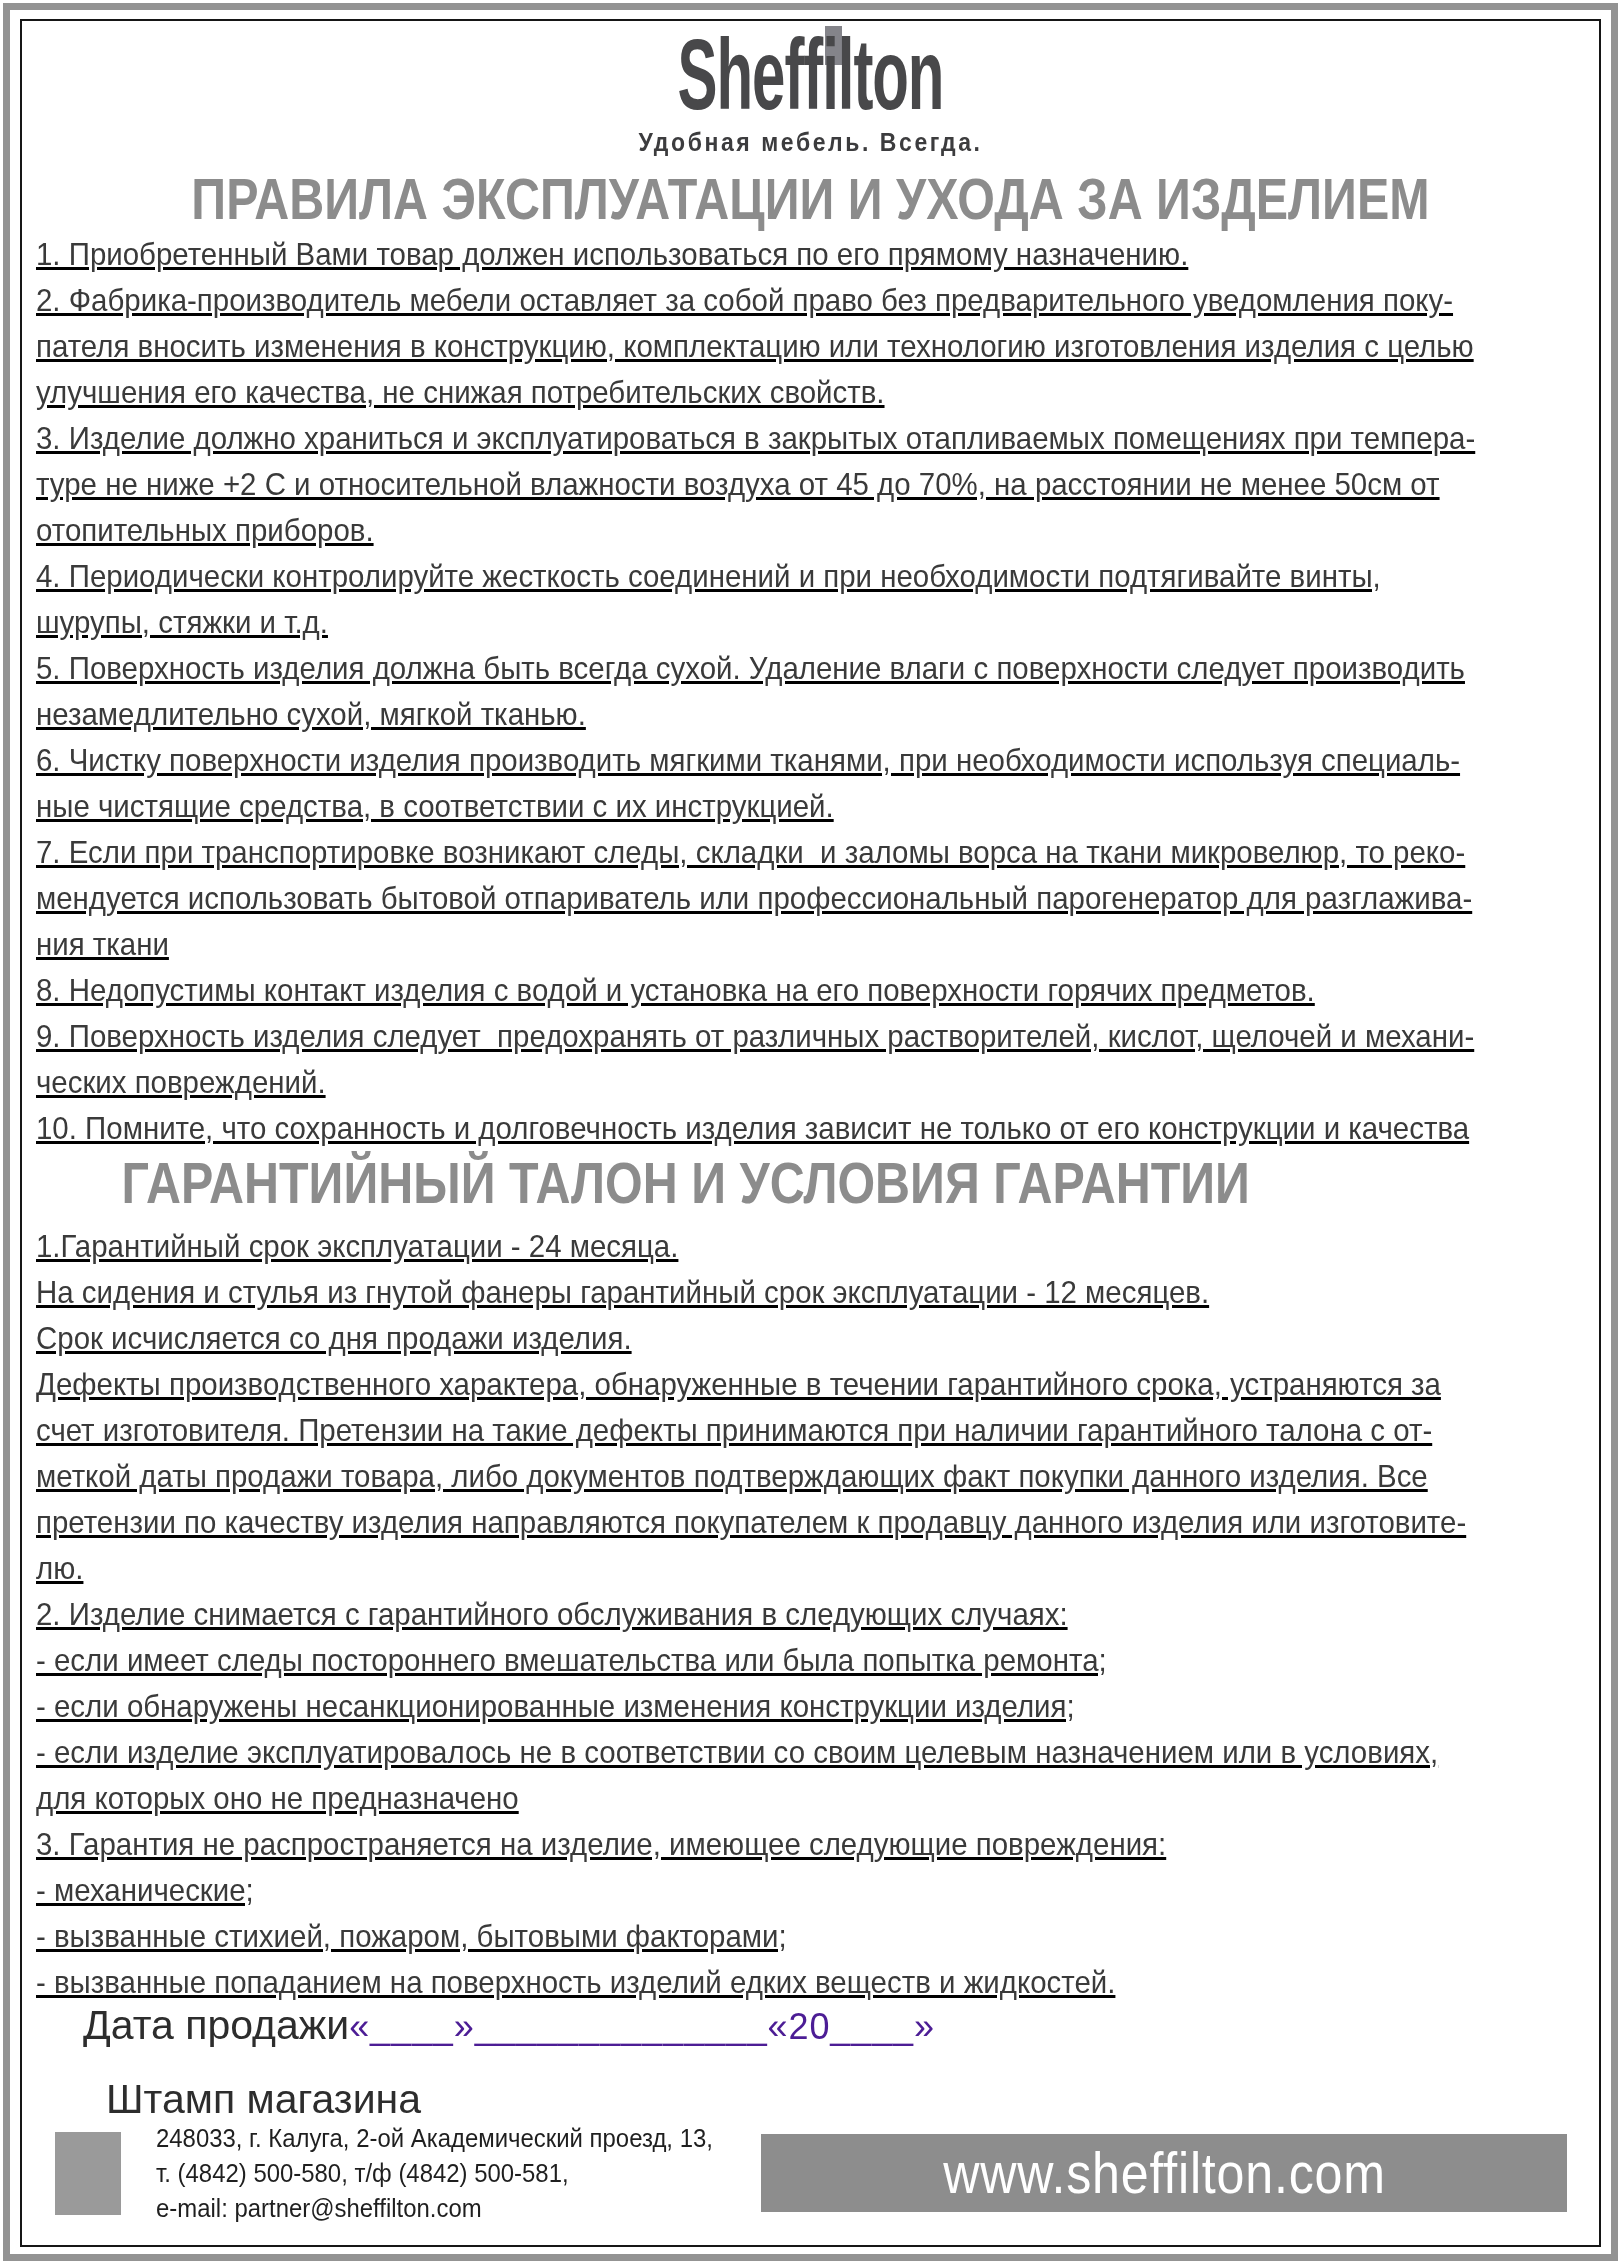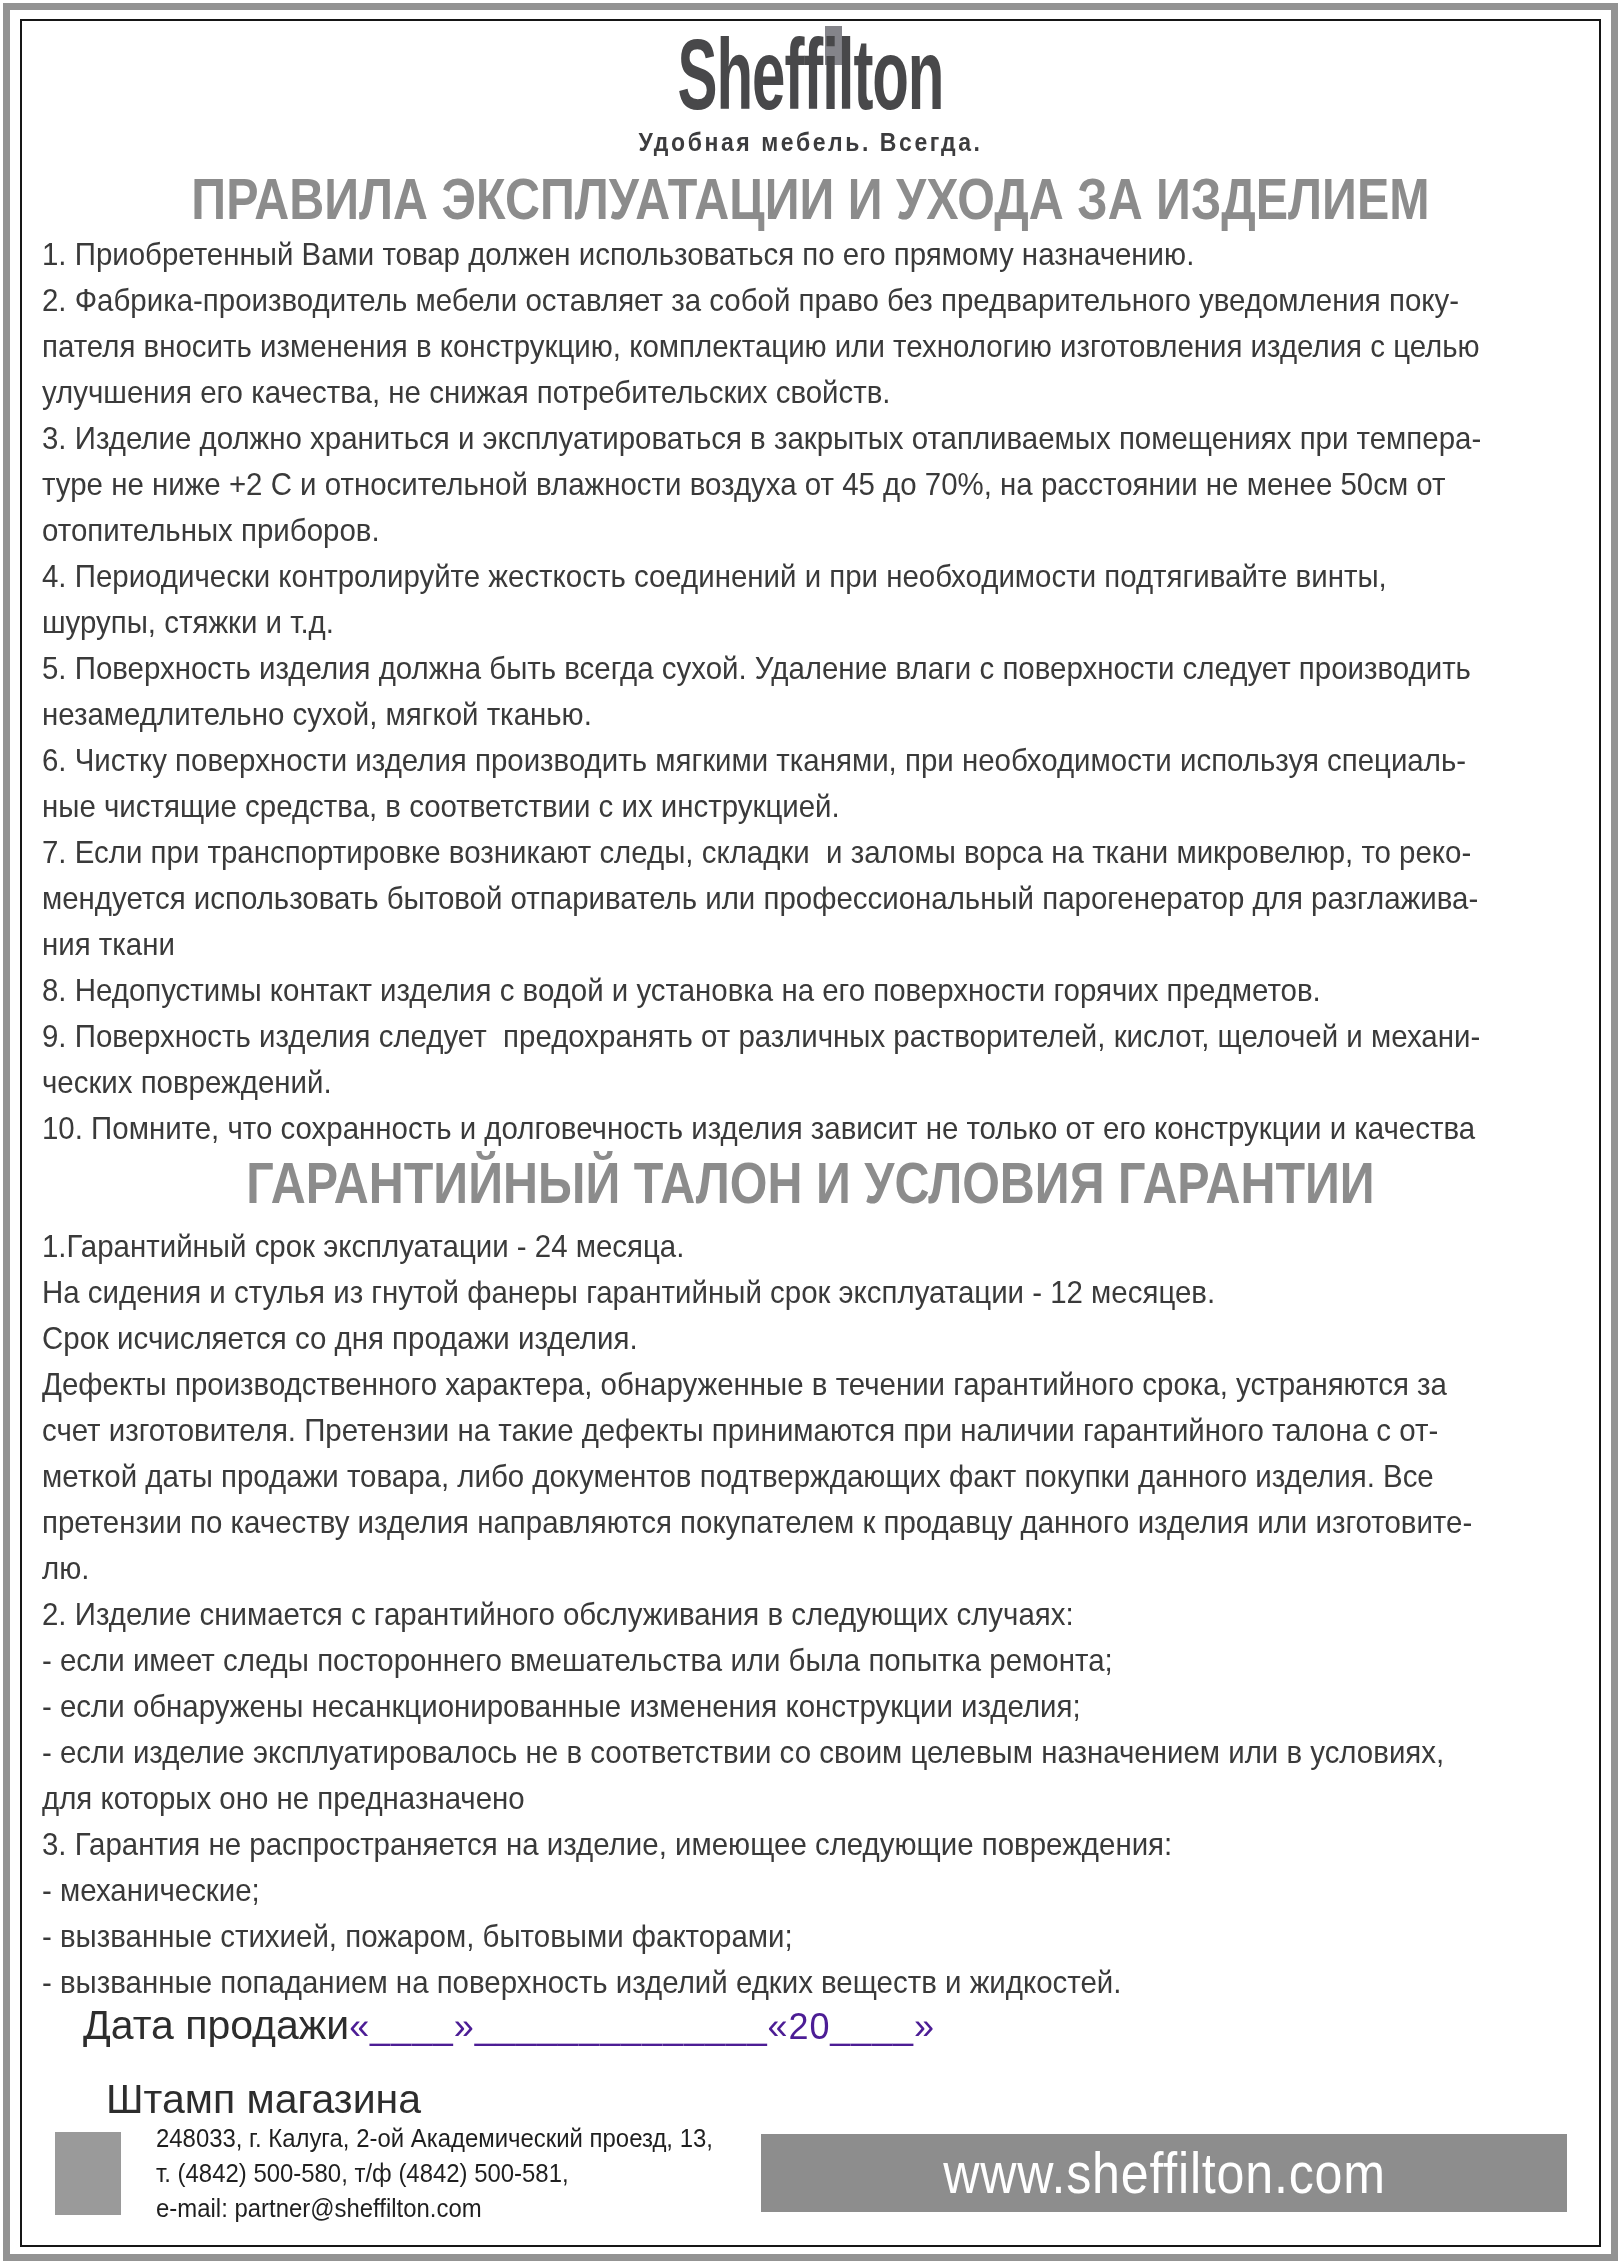--- a/index.html
+++ b/index.html
@@ -21,24 +21,24 @@
   }
   .tagline{
     margin-top:3.7px;font-size:25px;font-weight:bold;color:#3c3c3e;letter-spacing:2.8px;
     transform:scaleX(0.92);transform-origin:50% 50%;white-space:pre;
   }
   .doc-heading{
     font-size:57px;font-weight:bold;color:#8c8c8c;line-height:59px;white-space:pre;
     transform:scaleX(0.85);transform-origin:50% 50%;
   }
   .h1-pos{margin-top:13px;}
-  .heading2{position:absolute;left:0;top:1154px;width:100%;text-align:center;}
+  .heading2{position:absolute;left:0;top:1154px;width:100%;text-align:left;}
 
   
-  .body-block{position:absolute;left:42px;right:37px;}
+  .body-block{position:absolute;left:36px;right:37px;text-decoration:underline;}
   .block1{top:231px;}
   .block2{top:1223px;}
   .tline{
     font-size:32px;color:#3a3a3a;line-height:46px;white-space:pre;
     transform:scaleX(0.92);transform-origin:0 50%;
   }
 
   
   .sale-row{position:absolute;left:83px;right:59px;top:2001px;display:flex;align-items:baseline;}
   .sale-label,.stamp-label{font-size:41px;color:#2d2d2d;line-height:48px;}

